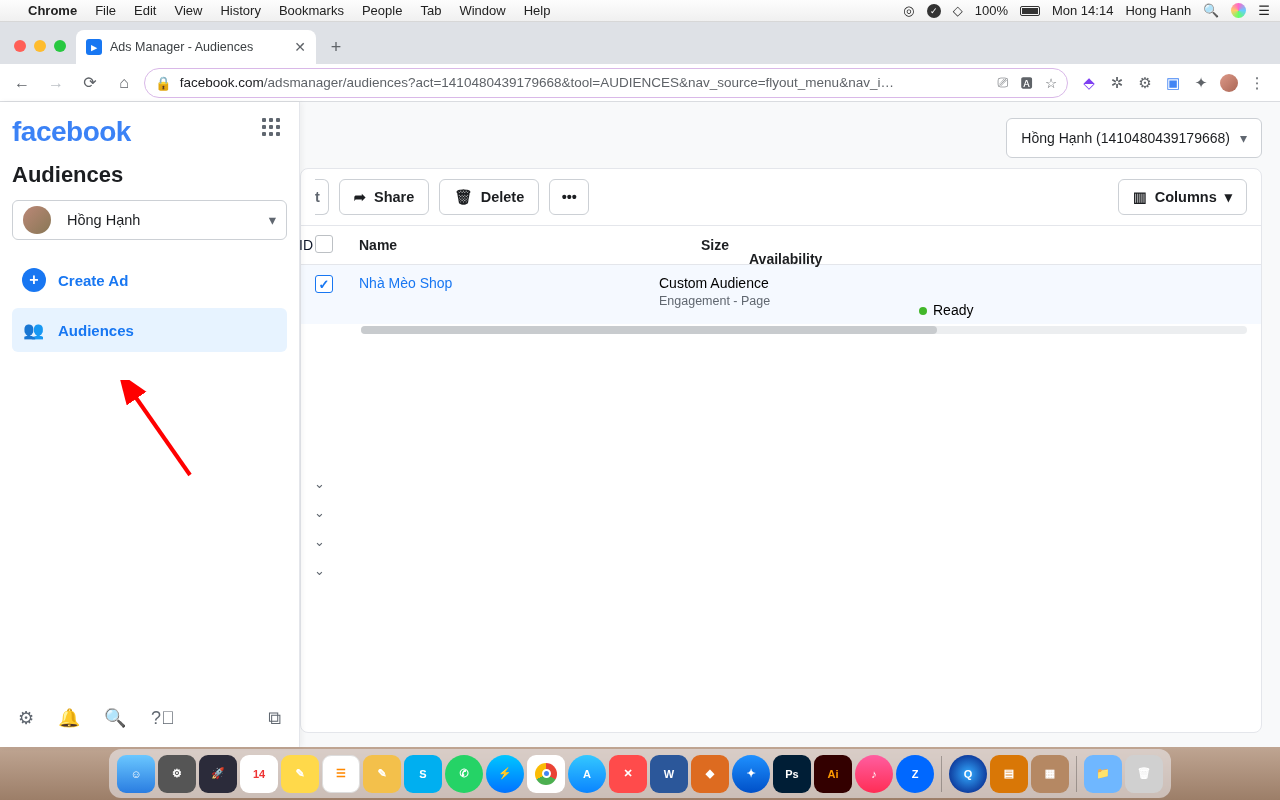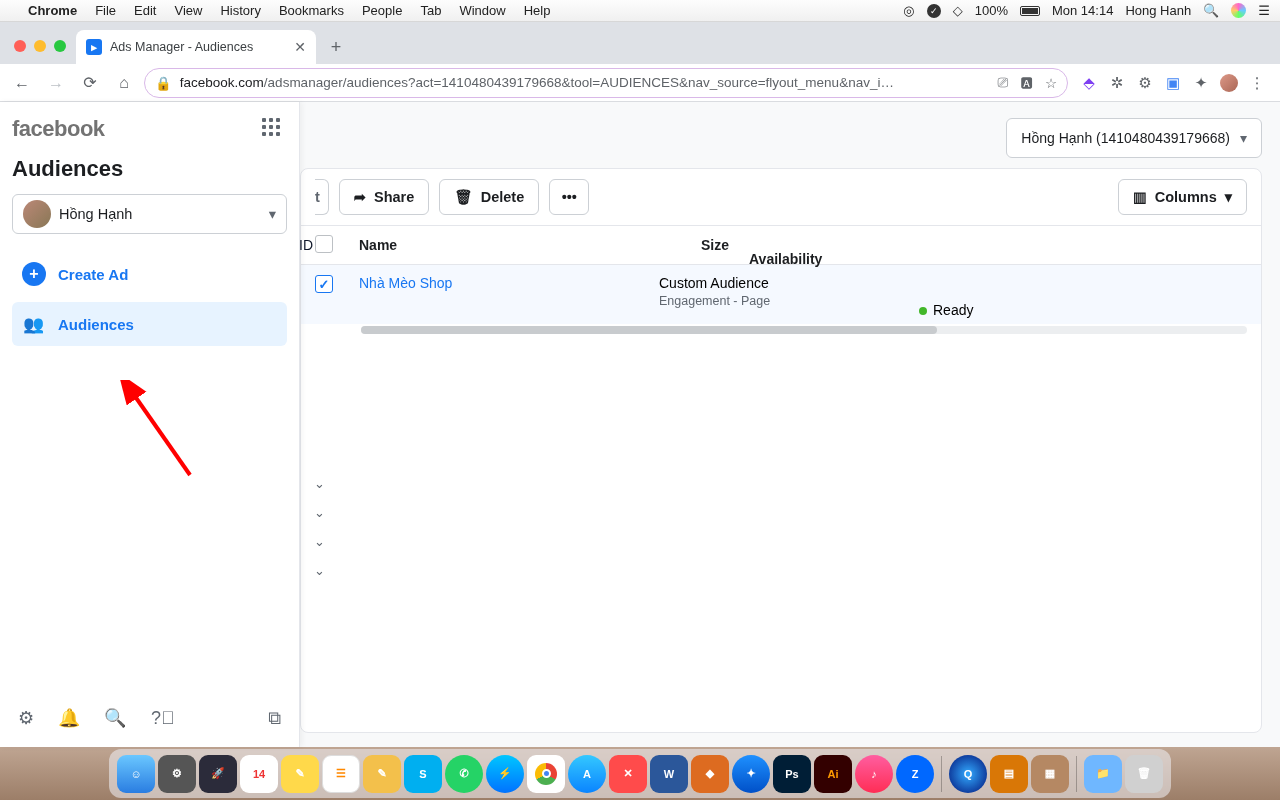--- a/index.html
+++ b/index.html
@@ -28,25 +28,25 @@
 .omnibox { flex: 1; height: 30px; border: 1px solid #d9b8e8; background:#fff; border-radius: 15px; display: flex; align-items: center; padding: 0 10px; gap: 8px; font-size: 13.5px; color: #5f6368; }
 .omnibox .lock { color: #5f6368; }
 .omnibox .domain { color: #202124; }
 .ext-icons { display: flex; align-items: center; gap: 10px; padding: 0 6px; }
 .ext-icons span { width: 18px; height: 18px; display:inline-flex; align-items:center; justify-content:center; color:#5f6368; font-size:15px;}
 .avatar-ext { width: 22px; height: 22px; border-radius: 50%; background: linear-gradient(135deg,#d98,#a65); }
 
 
 .page { flex: 1; display: flex; background: #fff; position: relative; }
 .sidebar { width: 300px; background: #fff; border-right: 1px solid #e4e6eb; display: flex; flex-direction: column; padding: 14px 12px 8px 12px; box-shadow: 2px 0 6px rgba(0,0,0,0.05); z-index: 2; }
-.fb-logo { font-weight: 800; font-size: 22px; color: #737373; letter-spacing: -0.5px; }
+.fb-logo { font-weight: 800; font-size: 28px; color: #3b82f6; letter-spacing: -0.5px; }
 .grid-icon { position: absolute; top: 16px; left: 262px; width: 22px; height: 22px; display: grid; grid-template-columns: repeat(3,4px); grid-template-rows: repeat(3,4px); gap: 3px; }
 .grid-icon span { background: #606770; border-radius: 1px; }
 .sidebar h1 { font-size: 22px; font-weight: 700; color: #1c1e21; margin-top: 14px; }
-.account-sel { margin-top: 12px; height: 40px; border: 1px solid #ccd0d5; border-radius: 6px; display: flex; align-items: center; padding: 0 10px; gap: 8px; font-size: 14.5px; color: #1c1e21; }
+.account-sel { margin-top: 12px; height: 40px; border: 1px solid #ccd0d5; border-radius: 6px; display: flex; align-items: center; padding: 0 10px; gap: 16px; font-size: 14.5px; color: #1c1e21; }
 .account-sel .av { width: 28px; height: 28px; border-radius: 50%; background: linear-gradient(135deg,#b87,#875); }
 .account-sel .caret { margin-left: auto; color: #606770; }
 .nav-item { height: 44px; display: flex; align-items: center; gap: 12px; padding: 0 10px; border-radius: 6px; font-size: 15px; font-weight: 600; cursor: pointer; margin-top: 18px; }
 .nav-item.create { color: #1877f2; }
 .nav-item.aud { background: #e7f3ff; color: #1877f2; margin-top: 6px; }
 .plus-circle { width: 24px; height: 24px; border-radius: 50%; background: #1877f2; color: #fff; display: flex; align-items: center; justify-content: center; font-size: 16px; font-weight:700;}
 .aud-icon { color: #1877f2; font-size: 17px; width:24px; text-align:center;}
 .sidebar-bottom { margin-top: auto; display: flex; align-items: center; gap: 24px; padding: 10px 6px; color: #606770; font-size: 18px; }
 .sidebar-bottom .collapse { margin-left: auto; }
 

